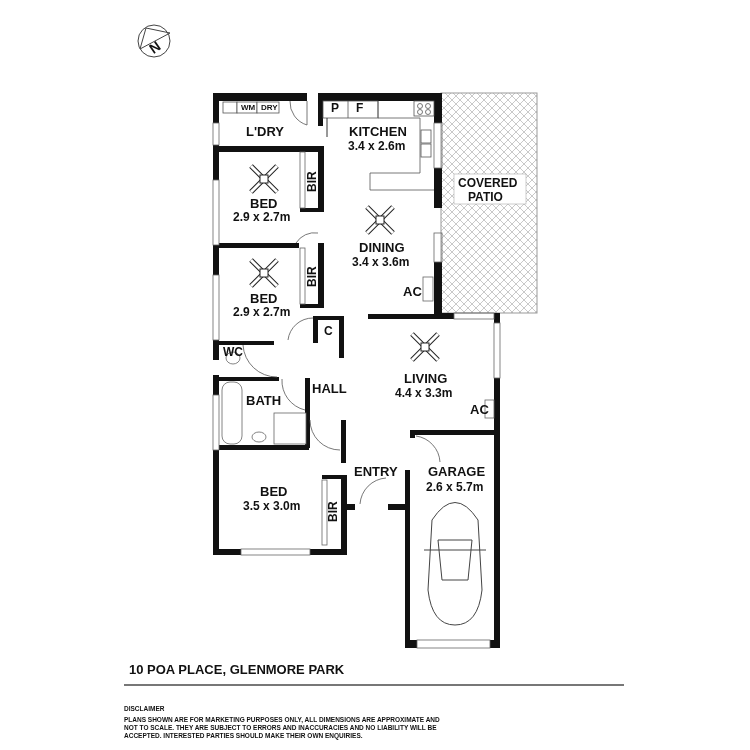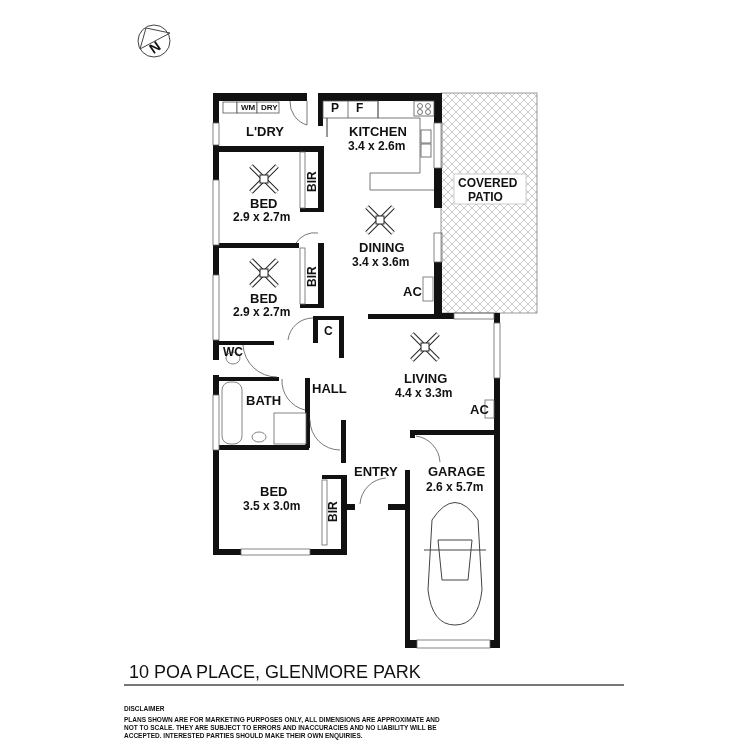--- a/index.html
+++ b/index.html
@@ -2,21 +2,21 @@
 <html><head>
 <meta charset="utf-8">
 <style>
   html,body{margin:0;padding:0;background:#fff;}
   body{width:750px;height:750px;position:relative;overflow:hidden;font-family:"Liberation Sans",sans-serif;color:#111;}
   svg{position:absolute;left:0;top:0;}
   .lbl{font-family:"Liberation Sans",sans-serif;font-weight:bold;fill:#111;}
   .room{font-size:13px;}
   .dim{font-size:12px;font-weight:bold;}
   .small{font-size:8px;}
-  .title{position:absolute;left:129px;top:662px;font-size:18px;font-weight:normal;letter-spacing:0px;}
+  .title{position:absolute;left:129px;top:662px;font-size:13px;font-weight:bold;letter-spacing:0px;}
   .rule{position:absolute;left:124px;top:684px;width:500px;height:2px;background:#777;}
   .disc-h{position:absolute;left:124px;top:705px;font-size:6.5px;font-weight:bold;}
   .disc{position:absolute;left:124px;top:716px;width:320px;font-size:6.5px;font-weight:bold;line-height:8px;}
 </style>
 </head>
 <body>
 
 <svg width="750" height="750" viewBox="0 0 750 750">
   <defs>
     <pattern id="hatch" width="8" height="8" patternUnits="userSpaceOnUse">

